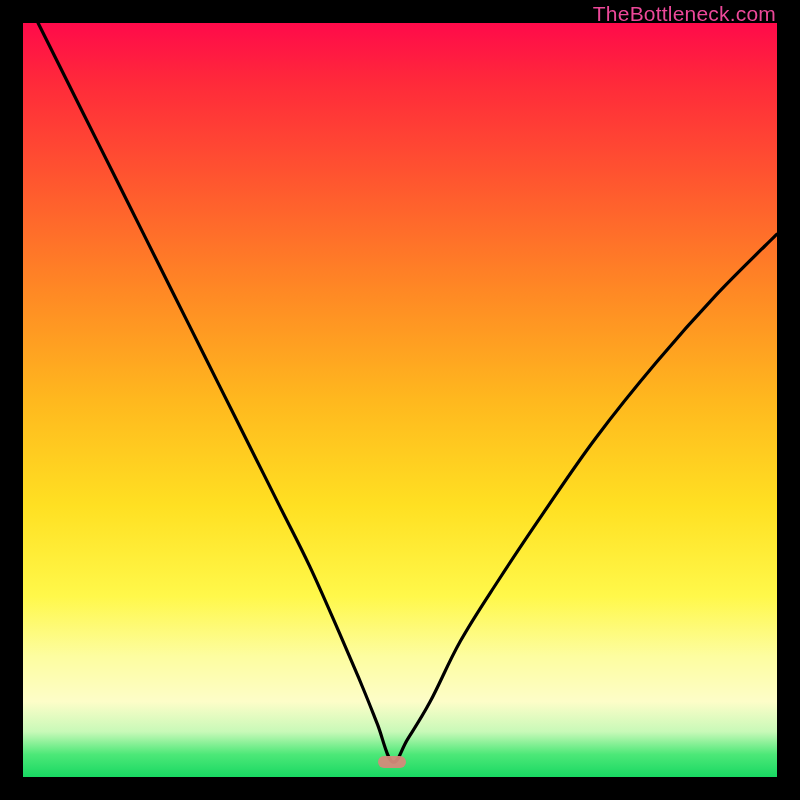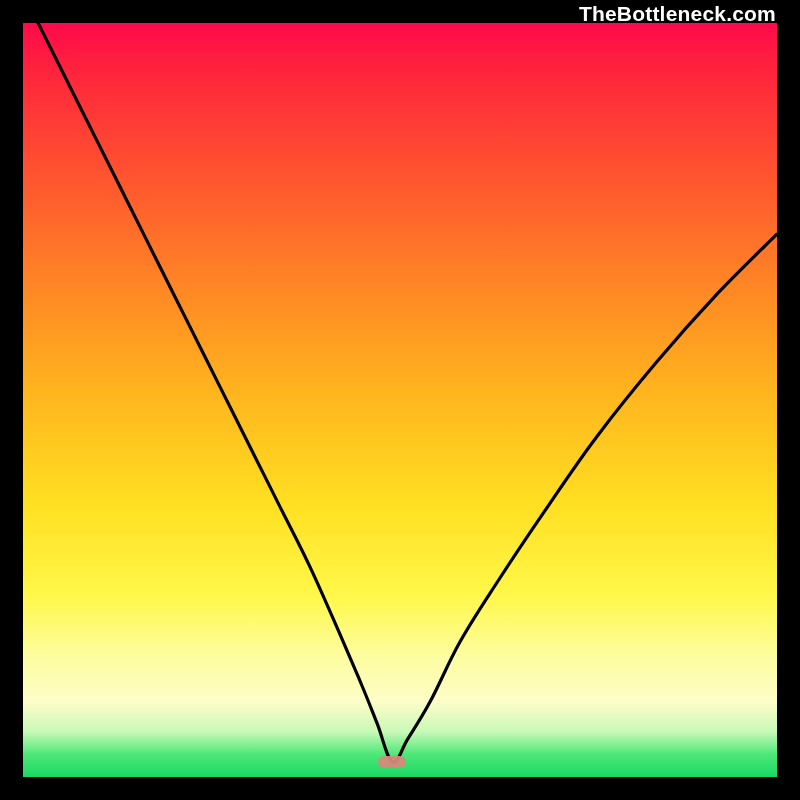--- a/index.html
+++ b/index.html
@@ -37,23 +37,23 @@
       #fdfdc8 90%,
       #c8f9b8 94%,
       #4de878 97%,
       #18d862 100%
     );
   }
   .attribution {
     position: absolute;
     top: 2px;
     right: 24px;
-    color: #ffffff;
+    color: #ec4899;
     font-size: 21px;
-    font-weight: 700;
+    font-weight: 400;
     letter-spacing: 0.2px;
     user-select: none;
   }
   svg.curve {
     position: absolute;
     left: 0;
     top: 0;
     width: 754px;
     height: 754px;
     pointer-events: none;

